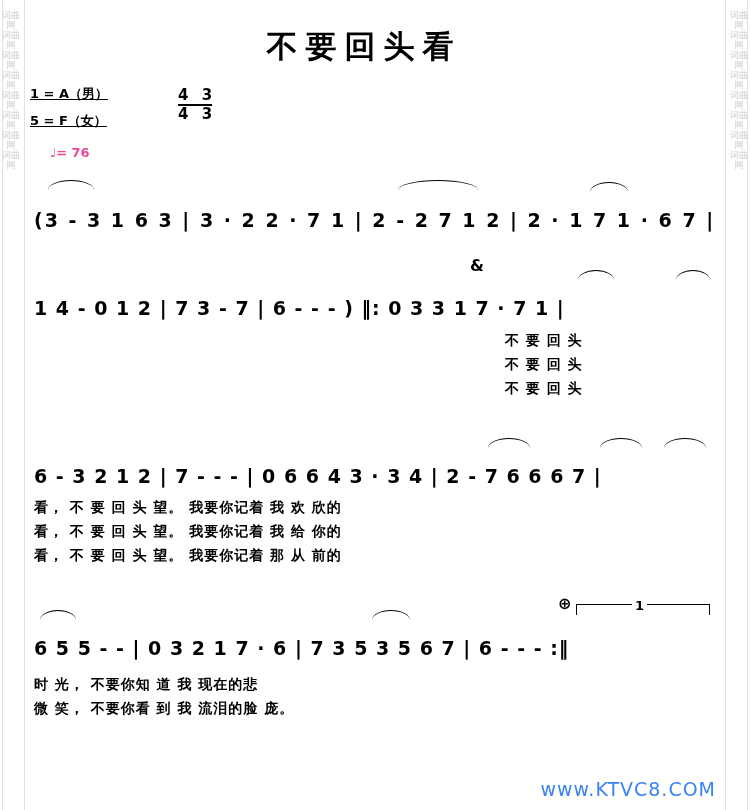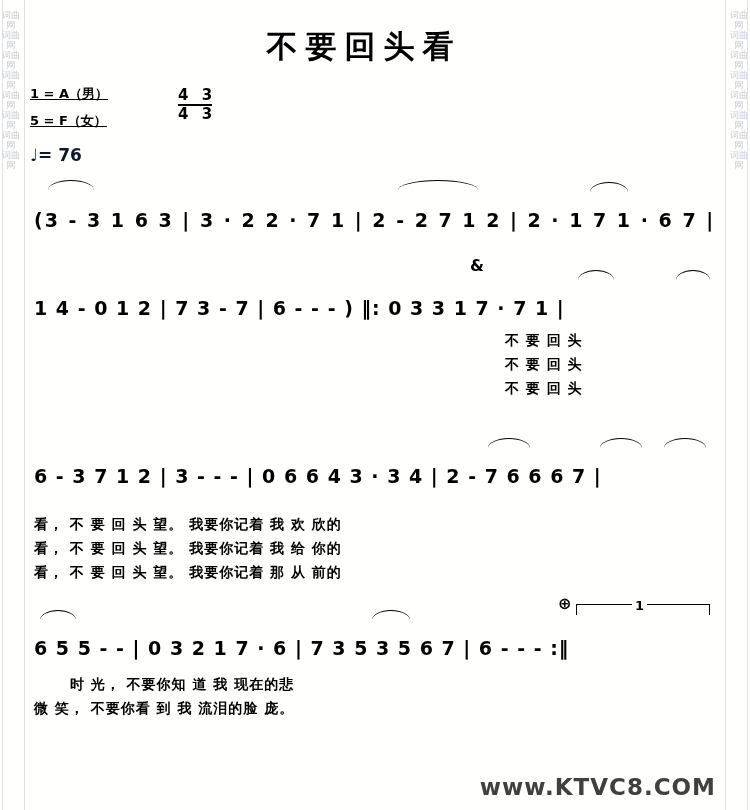--- a/index.html
+++ b/index.html
@@ -97,26 +97,26 @@
   .meter .row { white-space: nowrap; letter-spacing: 4px; }
   .meter .bar {
     width: 34px;
     height: 1.5px;
     background: #000;
     margin: 1px 0 1px 0;
   }
 
   .tempo {
     position: absolute;
-    left: 30px;
+    left: 50px;
     top: 145px;
     font-family: "DejaVu Sans", sans-serif;
-    font-size: 17px;
-    font-weight: bold;
-    color: #0f172a;
+    font-size: 13px;
+    font-weight: bold;
+    color: #ec4899;
   }
 
   .credits {
     position: absolute;
     right: 42px;
     top: 86px;
     text-align: right;
     font-family: "DejaVu Sans", sans-serif;
     font-size: 14px;
     font-weight: bold;
@@ -141,33 +141,32 @@
   }
   .lyrics-line {
     font-family: "DejaVu Sans", sans-serif;
     font-size: 14px;
     font-weight: bold;
     color: #000;
     white-space: nowrap;
     letter-spacing: 1px;
     height: 24px;
     line-height: 24px;
-    text-align: right;
   }
 
   .sys1 { top: 184px; }
   .sys2 { top: 272px; }
   .sys3 { top: 440px; }
   .sys4 { top: 612px; }
 
   .sys1 .notes { letter-spacing: 2px; }
 
   .lyr-block { position: absolute; }
   .l2-lyr { top: 328px; left: 505px; }
-  .l3-lyr { top: 512px; left: 34px; }
+  .l3-lyr { top: 495px; left: 34px; }
   .l4-lyr { top: 672px; left: 34px; }
 
   
   .slur {
     position: absolute;
     border: 1.6px solid #000;
     border-bottom: none;
     border-left: none;
     border-right: none;
     border-radius: 50% 50% 0 0 / 100% 100% 0 0;
@@ -197,23 +196,23 @@
     font-weight: bold;
     background: #fff;
     padding: 0 3px;
   }
 
   .footer-url {
     position: absolute;
     right: 34px;
     bottom: 10px;
     font-family: "DejaVu Sans", sans-serif;
-    font-size: 23px;
-    font-weight: bold;
-    color: #404040;
+    font-size: 19px;
+    font-weight: normal;
+    color: #3b82f6;
     letter-spacing: 1px;
   }
 </style>
 </head>
 <body>
 
 <div class="page">
 
   <div class="wm-border l1"></div>
   <div class="wm-border l2"></div>
@@ -272,21 +271,21 @@
   <div class="slur" style="left:578px; top:270px; width:36px;"></div>
   <div class="slur" style="left:676px; top:270px; width:34px;"></div>
 
   <div class="lyr-block l2-lyr">
     <div class="lyrics-line">不 要    回  头</div>
     <div class="lyrics-line">不 要    回  头</div>
     <div class="lyrics-line">不 要    回  头</div>
   </div>
 
   <div class="system sys3">
-    <div class="notes">6  - 3 7   1 2 | 3 - - -   | 0 6 6 4 3 ·  3 4 | 2 - 7 6   6 6 7 |</div>
+    <div class="notes">6  - 3 2   1 2 | 7 - - -   | 0 6 6 4 3 ·  3 4 | 2 - 7 6   6 6 7 |</div>
   </div>
   <div class="slur" style="left:488px; top:438px; width:42px;"></div>
   <div class="slur" style="left:600px; top:438px; width:42px;"></div>
   <div class="slur" style="left:664px; top:438px; width:42px;"></div>
 
   <div class="lyr-block l3-lyr">
     <div class="lyrics-line">看，  不 要 回 头 望。         我要你记着     我   欢   欣的</div>
     <div class="lyrics-line">看，  不 要 回 头 望。         我要你记着     我   给   你的</div>
     <div class="lyrics-line">看，  不 要 回 头 望。         我要你记着     那   从   前的</div>
   </div>

